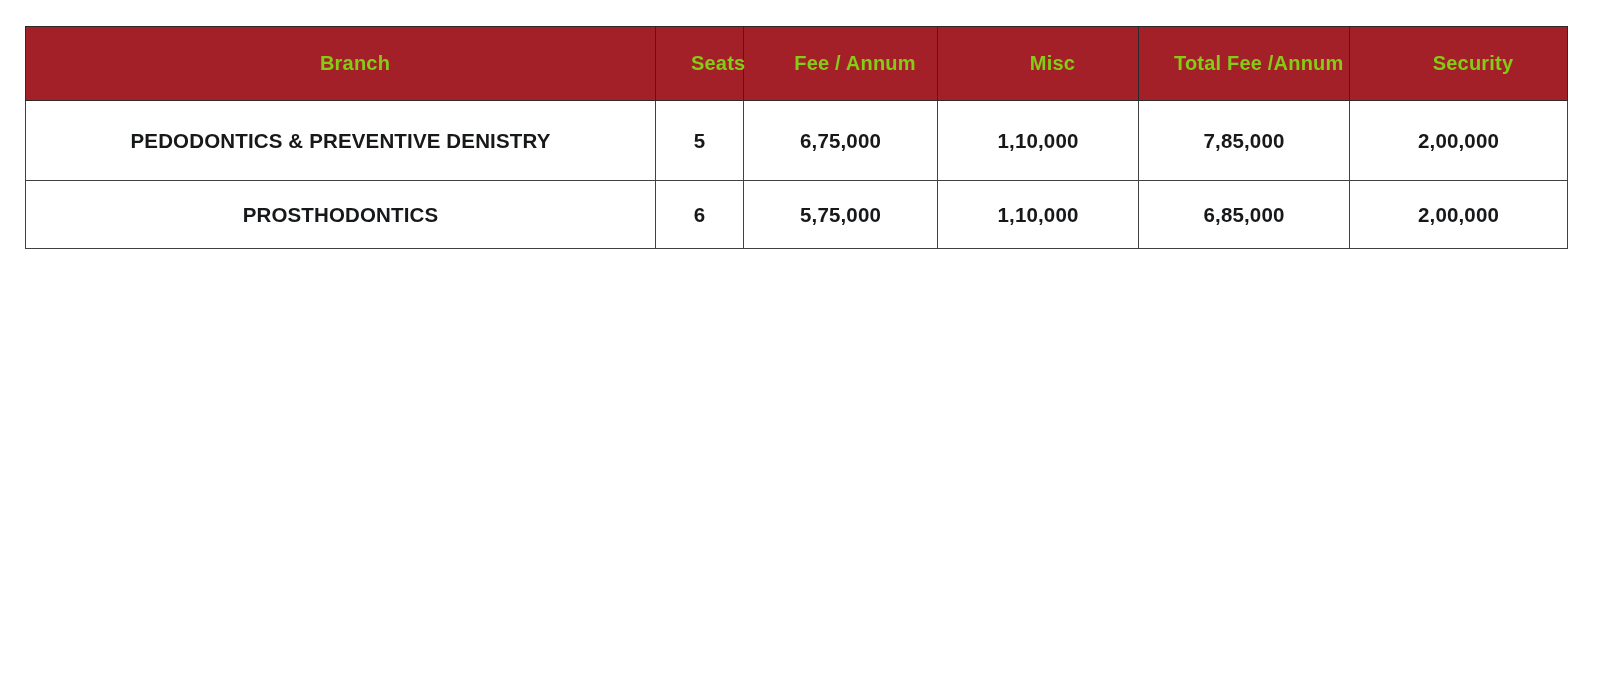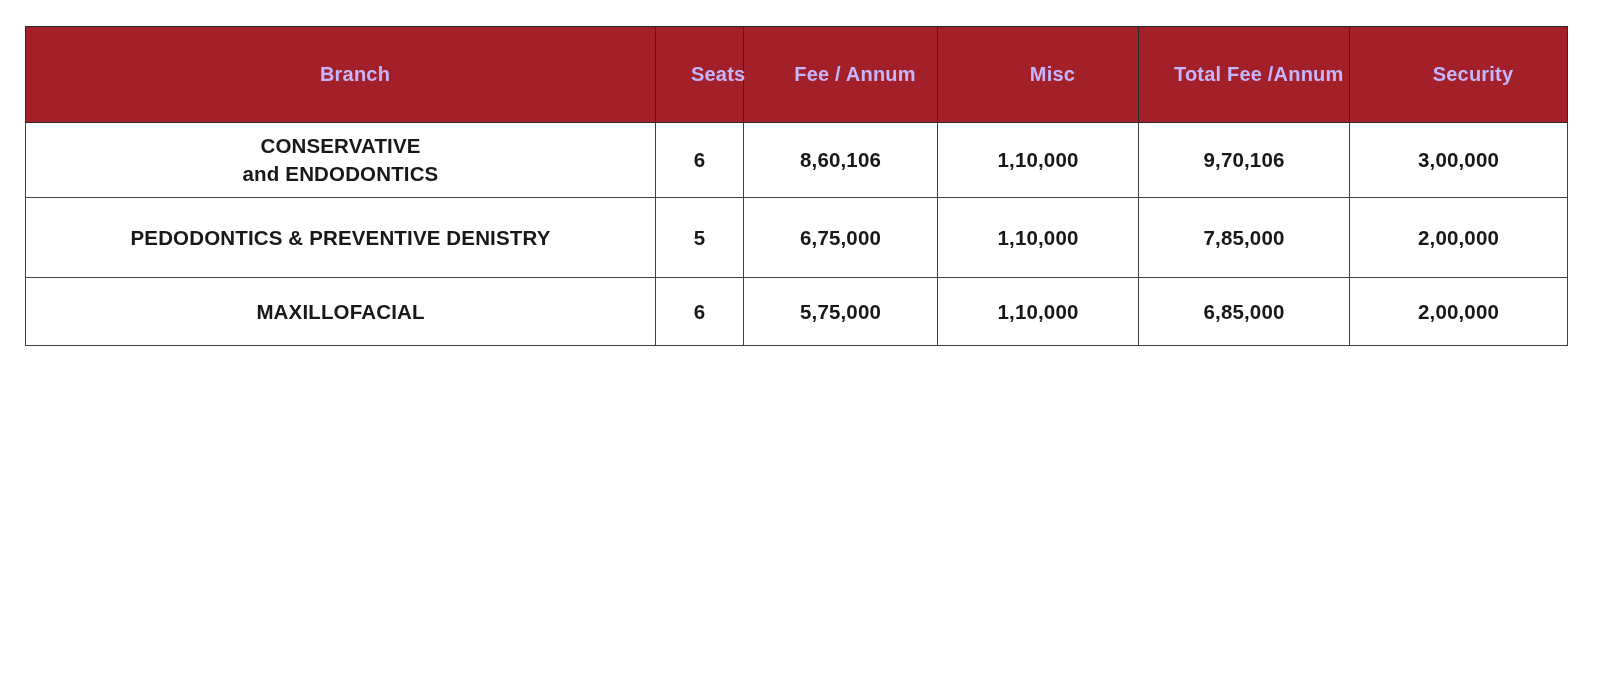--- a/index.html
+++ b/index.html
@@ -37,25 +37,25 @@
     border: 1px solid #3a3a3a;
     padding: 0 6px;
     text-align: center;
     vertical-align: middle;
     box-sizing: border-box;
   }
 
   
   .fee-table thead th {
     background: #a32028;
-    color: #c4b5fd;
+    color: #84cc16;
     font-size: 20px;
     font-weight: bold;
     letter-spacing: 0.2px;
-    height: 96px;
+    height: 74px;
     border-color: #2b2b2b;
     white-space: nowrap;
     padding-left: 35px;
   }
 
   
   .fee-table tbody td {
     color: #17181a;
     font-size: 20.5px;
     font-weight: bold;
@@ -110,49 +110,38 @@
         <th>Seats</th>
         <th>Fee / Annum</th>
         <th>Misc</th>
         <th>Total Fee /Annum</th>
         <th>Security</th>
       </tr>
     </thead>
 
     <tbody>
 
-      <tr class="r0">
-        <td class="branch">
-          <span class="branch-line">CONSERVATIVE</span>
-          <span class="branch-line">and ENDODONTICS</span>
-        </td>
-        <td>6</td>
-        <td>8,60,106</td>
-        <td>1,10,000</td>
-        <td>9,70,106</td>
-        <td>3,00,000</td>
-      </tr>
 
 
 
 
       <tr class="r4">
         <td class="branch">
           <span class="branch-line">PEDODONTICS &amp; PREVENTIVE DENISTRY</span>
         </td>
         <td>5</td>
         <td>6,75,000</td>
         <td>1,10,000</td>
         <td>7,85,000</td>
         <td>2,00,000</td>
       </tr>
 
       <tr class="r5">
         <td class="branch">
-          <span class="branch-line">MAXILLOFACIAL</span>
+          <span class="branch-line">PROSTHODONTICS</span>
         </td>
         <td>6</td>
         <td>5,75,000</td>
         <td>1,10,000</td>
         <td>6,85,000</td>
         <td>2,00,000</td>
       </tr>
 
 
     </tbody>

